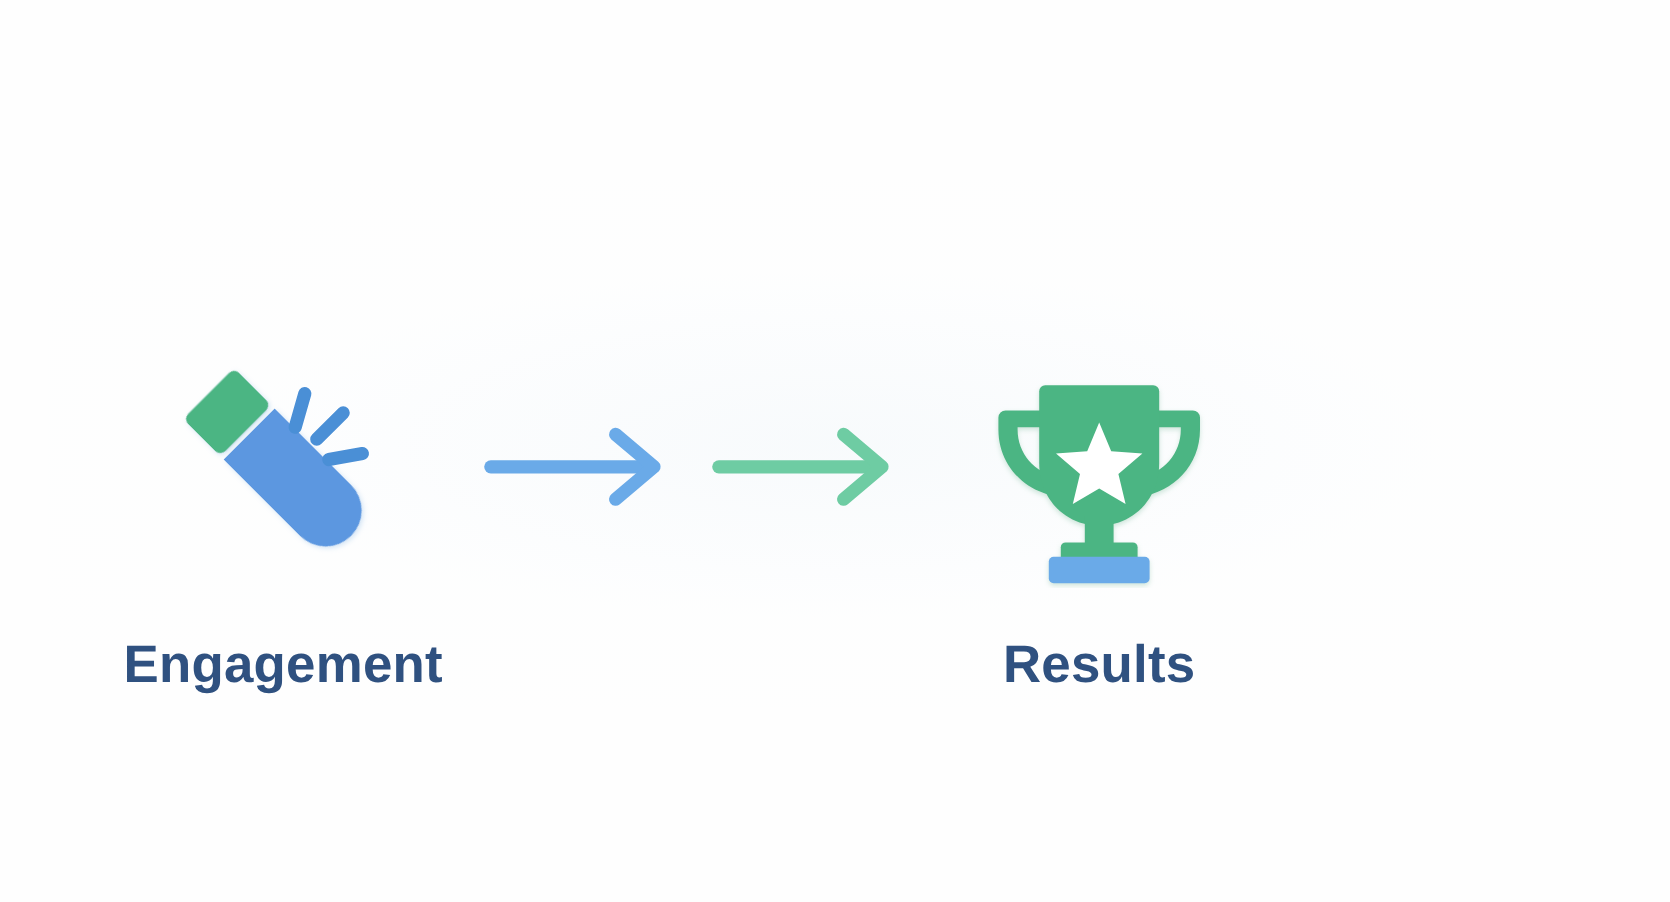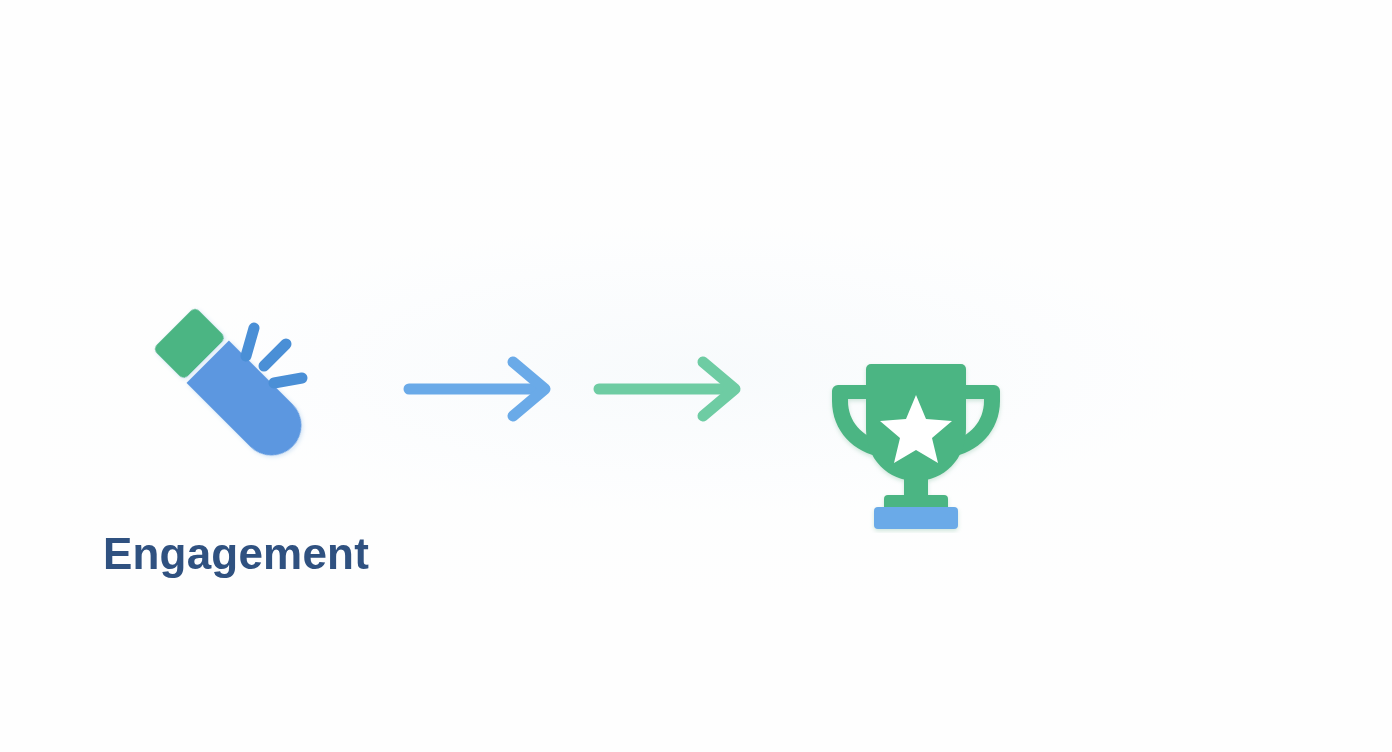--- a/index.html
+++ b/index.html
@@ -175,17 +175,18 @@
               <rect x="88" y="140" width="24" height="32" fill="#4cb583"></rect>
 
               <rect x="68" y="162" width="64" height="16" rx="4" fill="#4cb583"></rect>
 
               <rect x="58" y="174" width="84" height="22" rx="4" fill="#6aaae8"></rect>
 
               <polygon points="100,62 110,86 136,88 116,105 122,130 100,117 78,130 84,105 64,88 90,86" fill="#ffffff"></polygon>
             </g>
           </svg>
         </div>
+        <div class="step-label">Results</div>
       </div>
     </div>
 
   </div>
 </div>
 
 </body></html>

